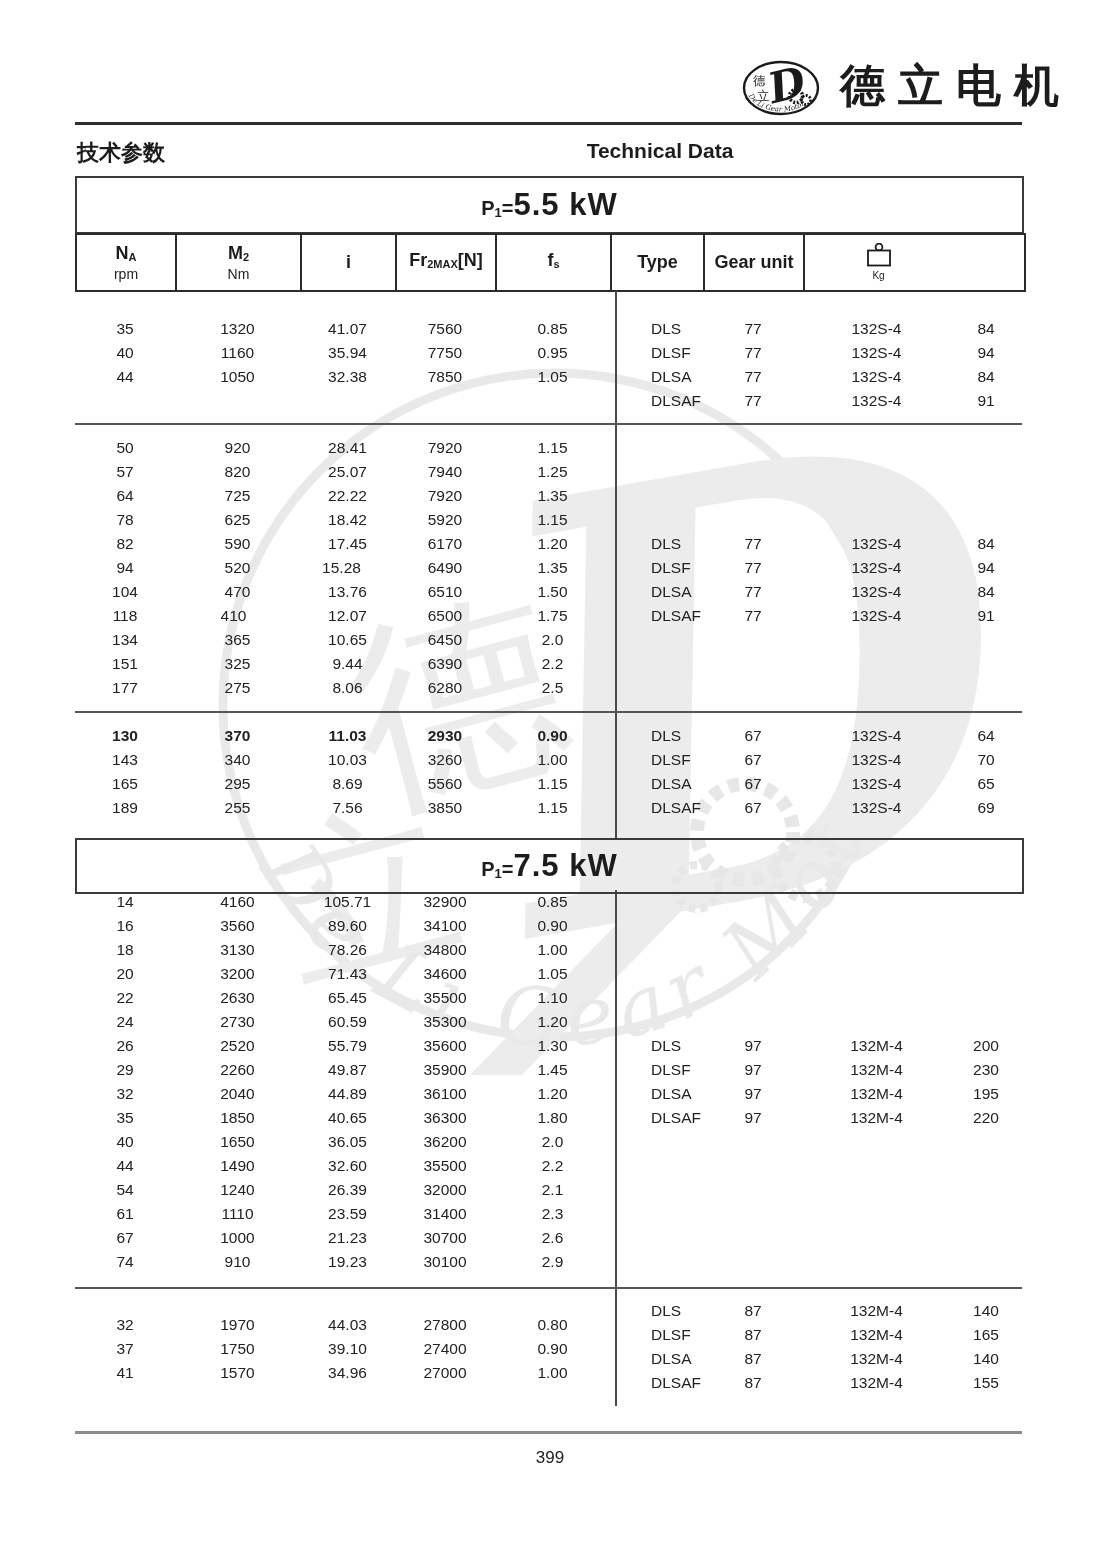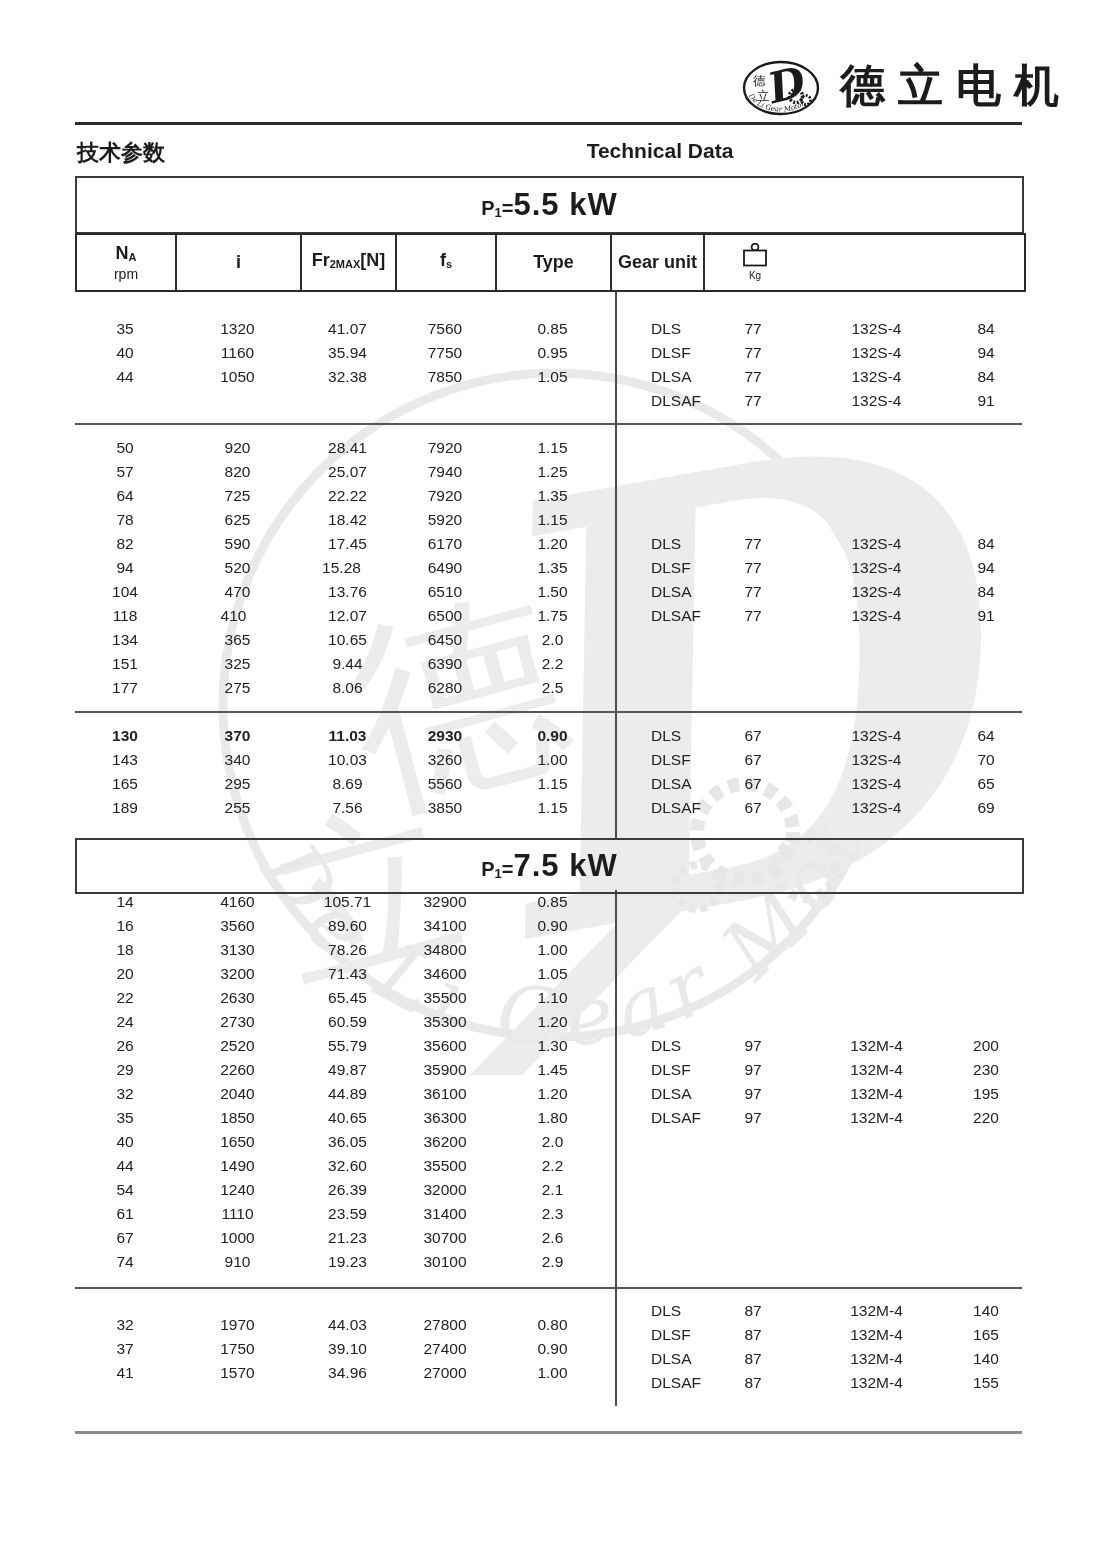--- a/index.html
+++ b/index.html
@@ -102,20 +102,24 @@
         <span class="p-val">5.5 kW</span>
     </span>
   </div>
 
   <div class="thead">
     <div class="hcell">
       <div class="hmain"><span>N</span><span class="hsub">A</span></div>
       <div class="hunit">rpm</div>
     </div>
     <div class="hcell">
+      <div class="hmain"><span>M</span><span class="hsub">2</span></div>
+      <div class="hunit">Nm</div>
+    </div>
+    <div class="hcell">
       <div class="hmain">i</div>
     </div>
     <div class="hcell">
       <div class="hmain"><span>Fr</span><span class="hsub">2MAX</span><span>[N]</span></div>
     </div>
     <div class="hcell">
       <div class="hmain"><span>f</span><span class="hsub">s</span></div>
     </div>
     <div class="hcell">
       <div class="hmain">Type</div>
@@ -545,14 +549,15 @@
       </div>
       <div class="row" style="top: 72px;">
         <div class="cell" style="left: 651px; width: 95px; text-align: left;">DLSAF</div>
         <div class="cell" style="left: 703px; width: 100px;">87</div>
         <div class="cell" style="left: 803px; width: 147px;">132M-4</div>
         <div class="cell" style="left: 950px; width: 72px;">155</div>
       </div>
     </div>
 
   <div class="rule" style="top:1431px;height:3px;background:#8c8c8c;"></div>
+  <div class="footer-page">399</div>
 
 </div>
 
 </body></html>

